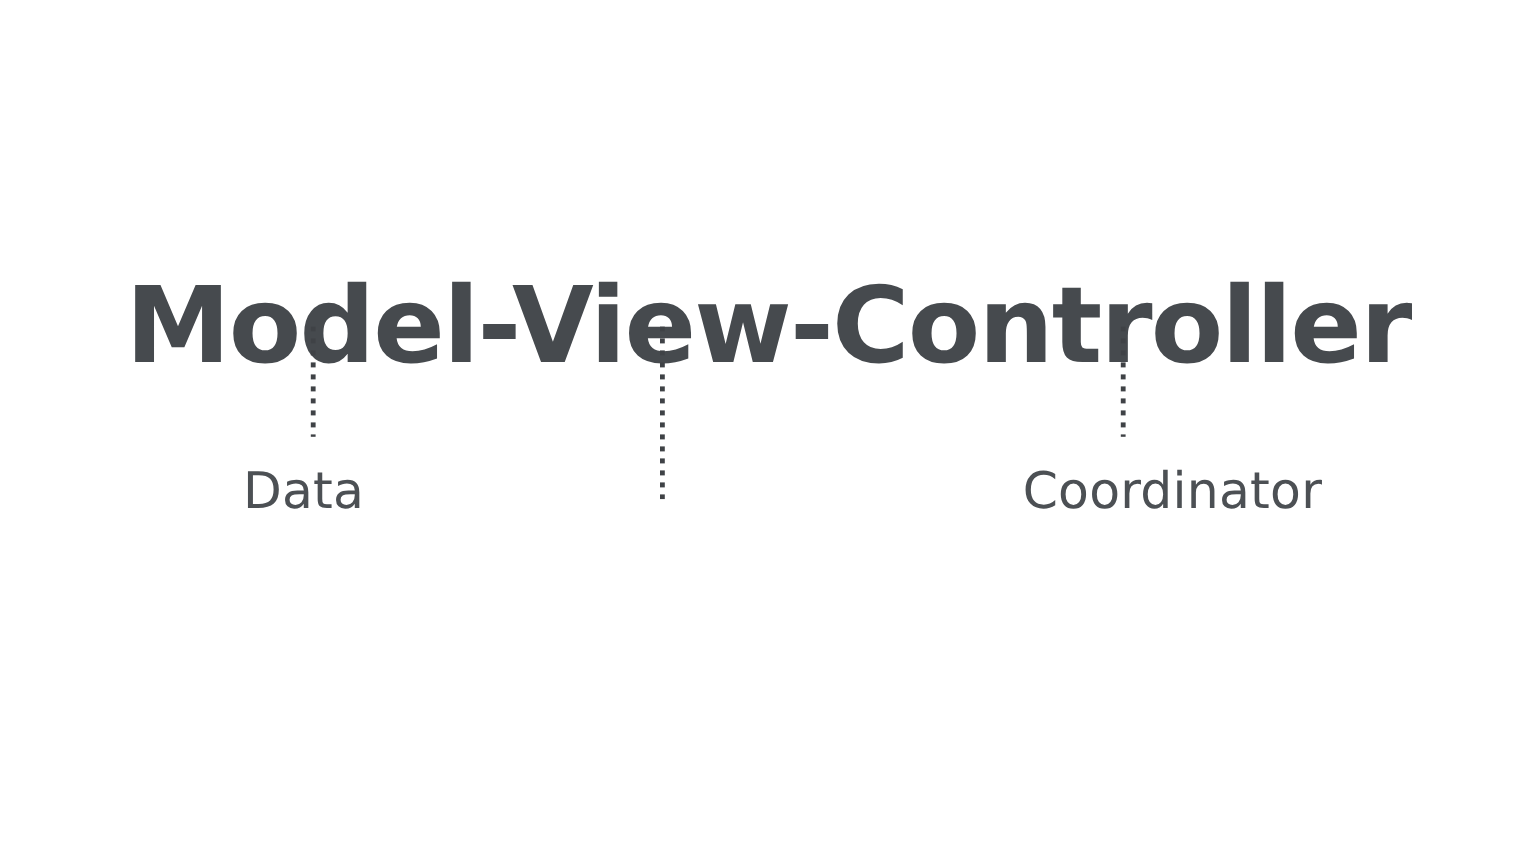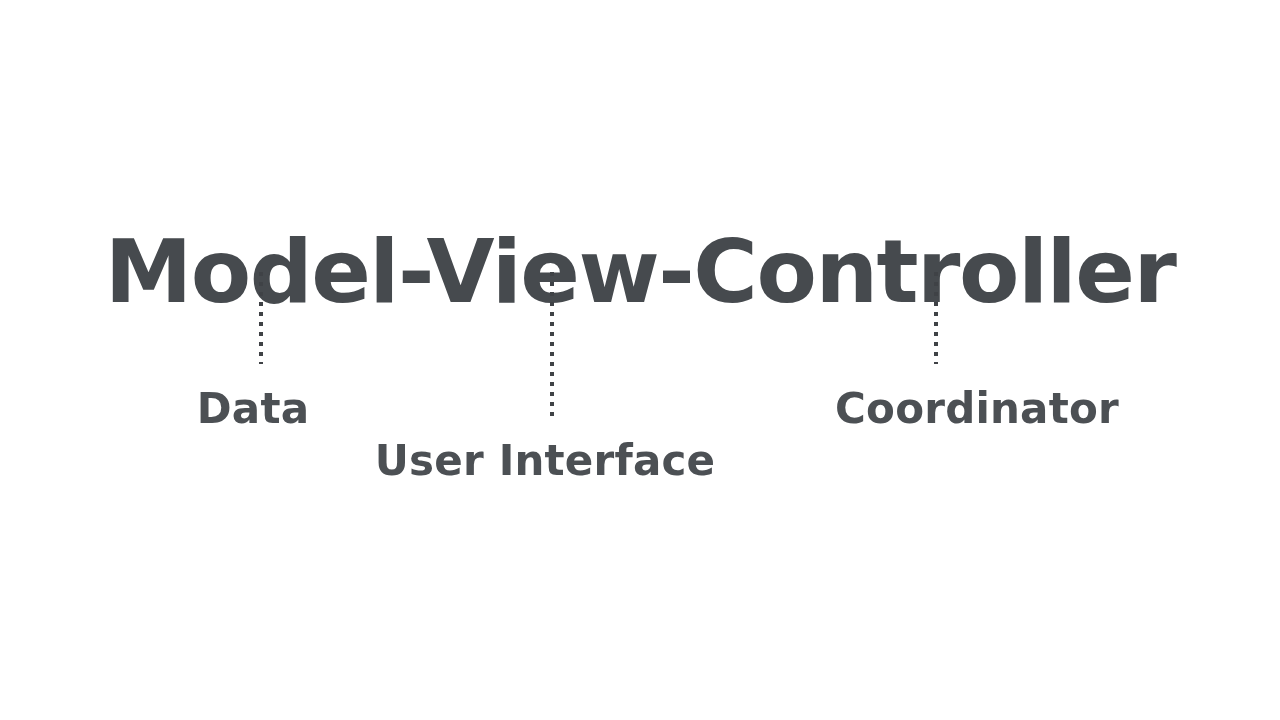--- a/index.html
+++ b/index.html
@@ -54,21 +54,21 @@
   }
 
   .connector-model    { left: 259px; top: 272px; height: 92px; }
   .connector-view     { left: 550px; top: 272px; height: 144px; }
   .connector-control  { left: 934px; top: 272px; height: 92px; }
 
   
   .annotation {
     position: absolute;
     font-family: "DejaVu Sans", "Liberation Sans", sans-serif;
-    font-weight: 700;
+    font-weight: 400;
     font-size: 42px;
     line-height: 46px;
     letter-spacing: 0.2px;
     color: #4c5054;
     white-space: nowrap;
     text-align: center;
     transform: translateX(-50%);
   }
 
   .annotation-data      { left: 253px; top: 386px; }
@@ -83,17 +83,16 @@
   <h1 class="slide-title">Model-View-Controller</h1>
 
   <div class="connector connector-model"></div>
 
   <div class="connector connector-view"></div>
 
   <div class="connector connector-control"></div>
 
   <div class="annotation annotation-data">Data</div>
 
-  <div class="annotation annotation-ui">User Interface</div>
 
   <div class="annotation annotation-control">Coordinator</div>
 
 </div>
 
 </body></html>

